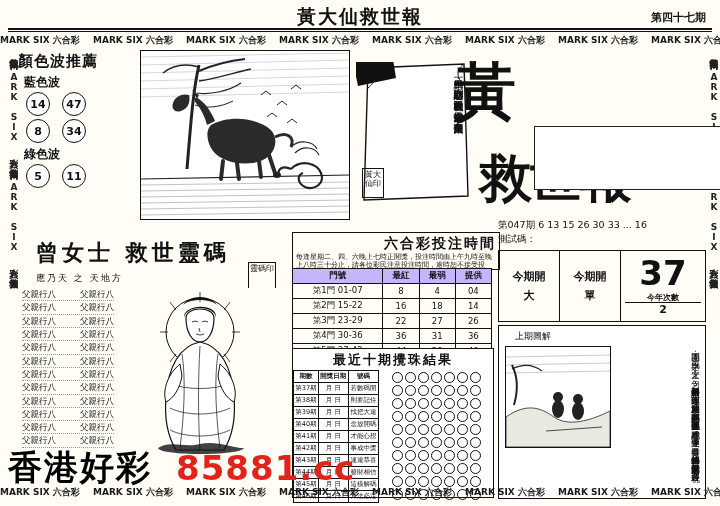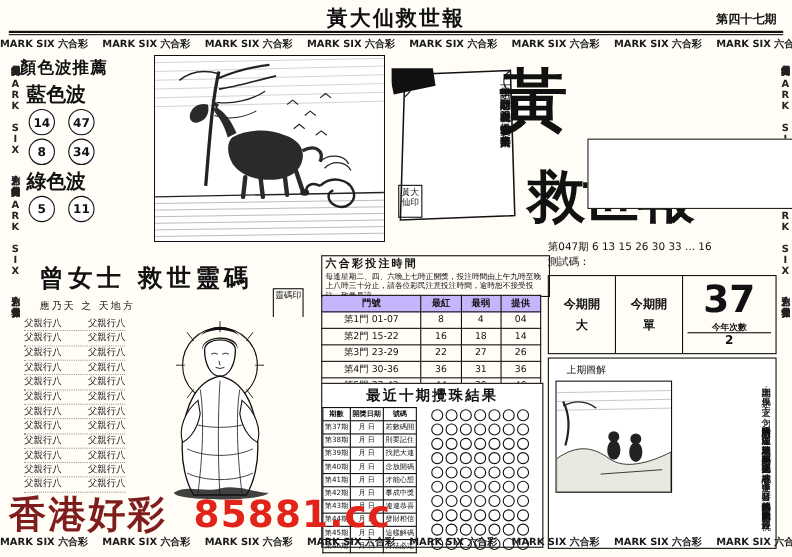--- a/index.html
+++ b/index.html
@@ -40,21 +40,21 @@
   .right-wm{
     right:2px;top:52px;width:16px;height:420px;
     font-size:9px;font-weight:bold;line-height:1.05;
     writing-mode:vertical-rl;text-orientation:upright;
     color:#222;overflow:hidden;
   }
   
   .wave-box{left:18px;top:52px;width:120px;height:160px;}
   .wave-title{font-size:15px;font-weight:bold;letter-spacing:1px;}
   .wave-row{margin-top:3px;}
-  .wave-label{font-size:18px;font-weight:bold;margin:2px 0 1px 6px;}
+  .wave-label{font-size:12px;font-weight:bold;margin:2px 0 1px 6px;}
   .balls{display:flex;gap:12px;margin-left:8px;}
   .ball{
     width:22px;height:22px;border-radius:50%;border:1.6px solid #111;
     display:flex;align-items:center;justify-content:center;
     font-size:11px;font-weight:bold;background:#fff;
   }
   
   .pic-frame{
     left:140px;top:50px;width:208px;height:168px;
     border:1.5px solid #111;background:#fff;overflow:hidden;
@@ -103,40 +103,40 @@
   
   .lady-title{left:36px;top:238px;font-size:22px;font-weight:bold;letter-spacing:4px;font-family:"DejaVu Serif","Liberation Serif",serif;}
   .lady-seal{left:248px;top:262px;width:26px;height:26px;border:1.5px solid #111;font-size:8px;text-align:center;line-height:1.1;padding-top:2px;}
   .lady-sub{left:36px;top:272px;font-size:9px;letter-spacing:2px;}
   .lady-pic{left:120px;top:288px;width:160px;height:170px;}
   
   .vlist{left:22px;top:288px;width:92px;height:170px;font-size:8.5px;line-height:1.45;}
   .vlist-row{display:flex;justify-content:space-between;border-bottom:1px dotted #999;}
   
   .time-box{left:292px;top:232px;width:200px;height:32px;border:1px solid #111;font-size:7.5px;padding:2px 3px;line-height:1.25;}
-  .time-title{font-size:10px;font-weight:bold;text-align:left;letter-spacing:2px;}
+  .time-title{font-size:14px;font-weight:bold;text-align:right;letter-spacing:2px;}
   .gate-table{left:292px;top:268px;width:200px;border:1.2px solid #111;border-collapse:collapse;font-size:9px;}
   .gate-table td,.gate-table th{border:1px solid #111;padding:1px 2px;text-align:center;font-size:8.5px;}
   .gate-table th{font-weight:bold;background:#c4b5fd;}
   
   .last10{left:292px;top:348px;width:200px;height:148px;border:1.5px solid #111;background:#fff;}
   .last10-title{text-align:center;font-size:13px;font-weight:bold;letter-spacing:2px;padding:2px 0 1px;}
   .last10-body{display:flex;font-size:7px;}
   .l10-left{width:86px;}
   .l10-left table{border-collapse:collapse;width:100%;}
   .l10-left td,.l10-left th{border:1px solid #111;font-size:6.5px;text-align:center;padding:0;height:11px;}
   .l10-right{flex:1;padding:2px 1px;}
   .dotrow{display:flex;gap:2px;margin-bottom:2px;justify-content:center;}
   .dot{width:9px;height:9px;border:1px solid #111;border-radius:50%;}
   
   .banner{
     left:0;bottom:16px;width:100%;height:44px;display:flex;align-items:center;
   }
   .banner-cn{
-    margin-left:8px;font-size:34px;font-weight:bold;color:#7f1d1d;letter-spacing:2px;
+    margin-left:8px;font-size:34px;font-weight:bold;color:#000000;letter-spacing:2px;
     font-family:"DejaVu Serif","Liberation Serif",serif;
   }
   .banner-url{
     margin-left:24px;font-size:34px;font-weight:bold;color:#e2231a;letter-spacing:1px;
     font-family:"DejaVu Sans","Liberation Sans",sans-serif;
   }
   .tiny-note{font-size:7px;}
 </style>
 </head>
 <body>

